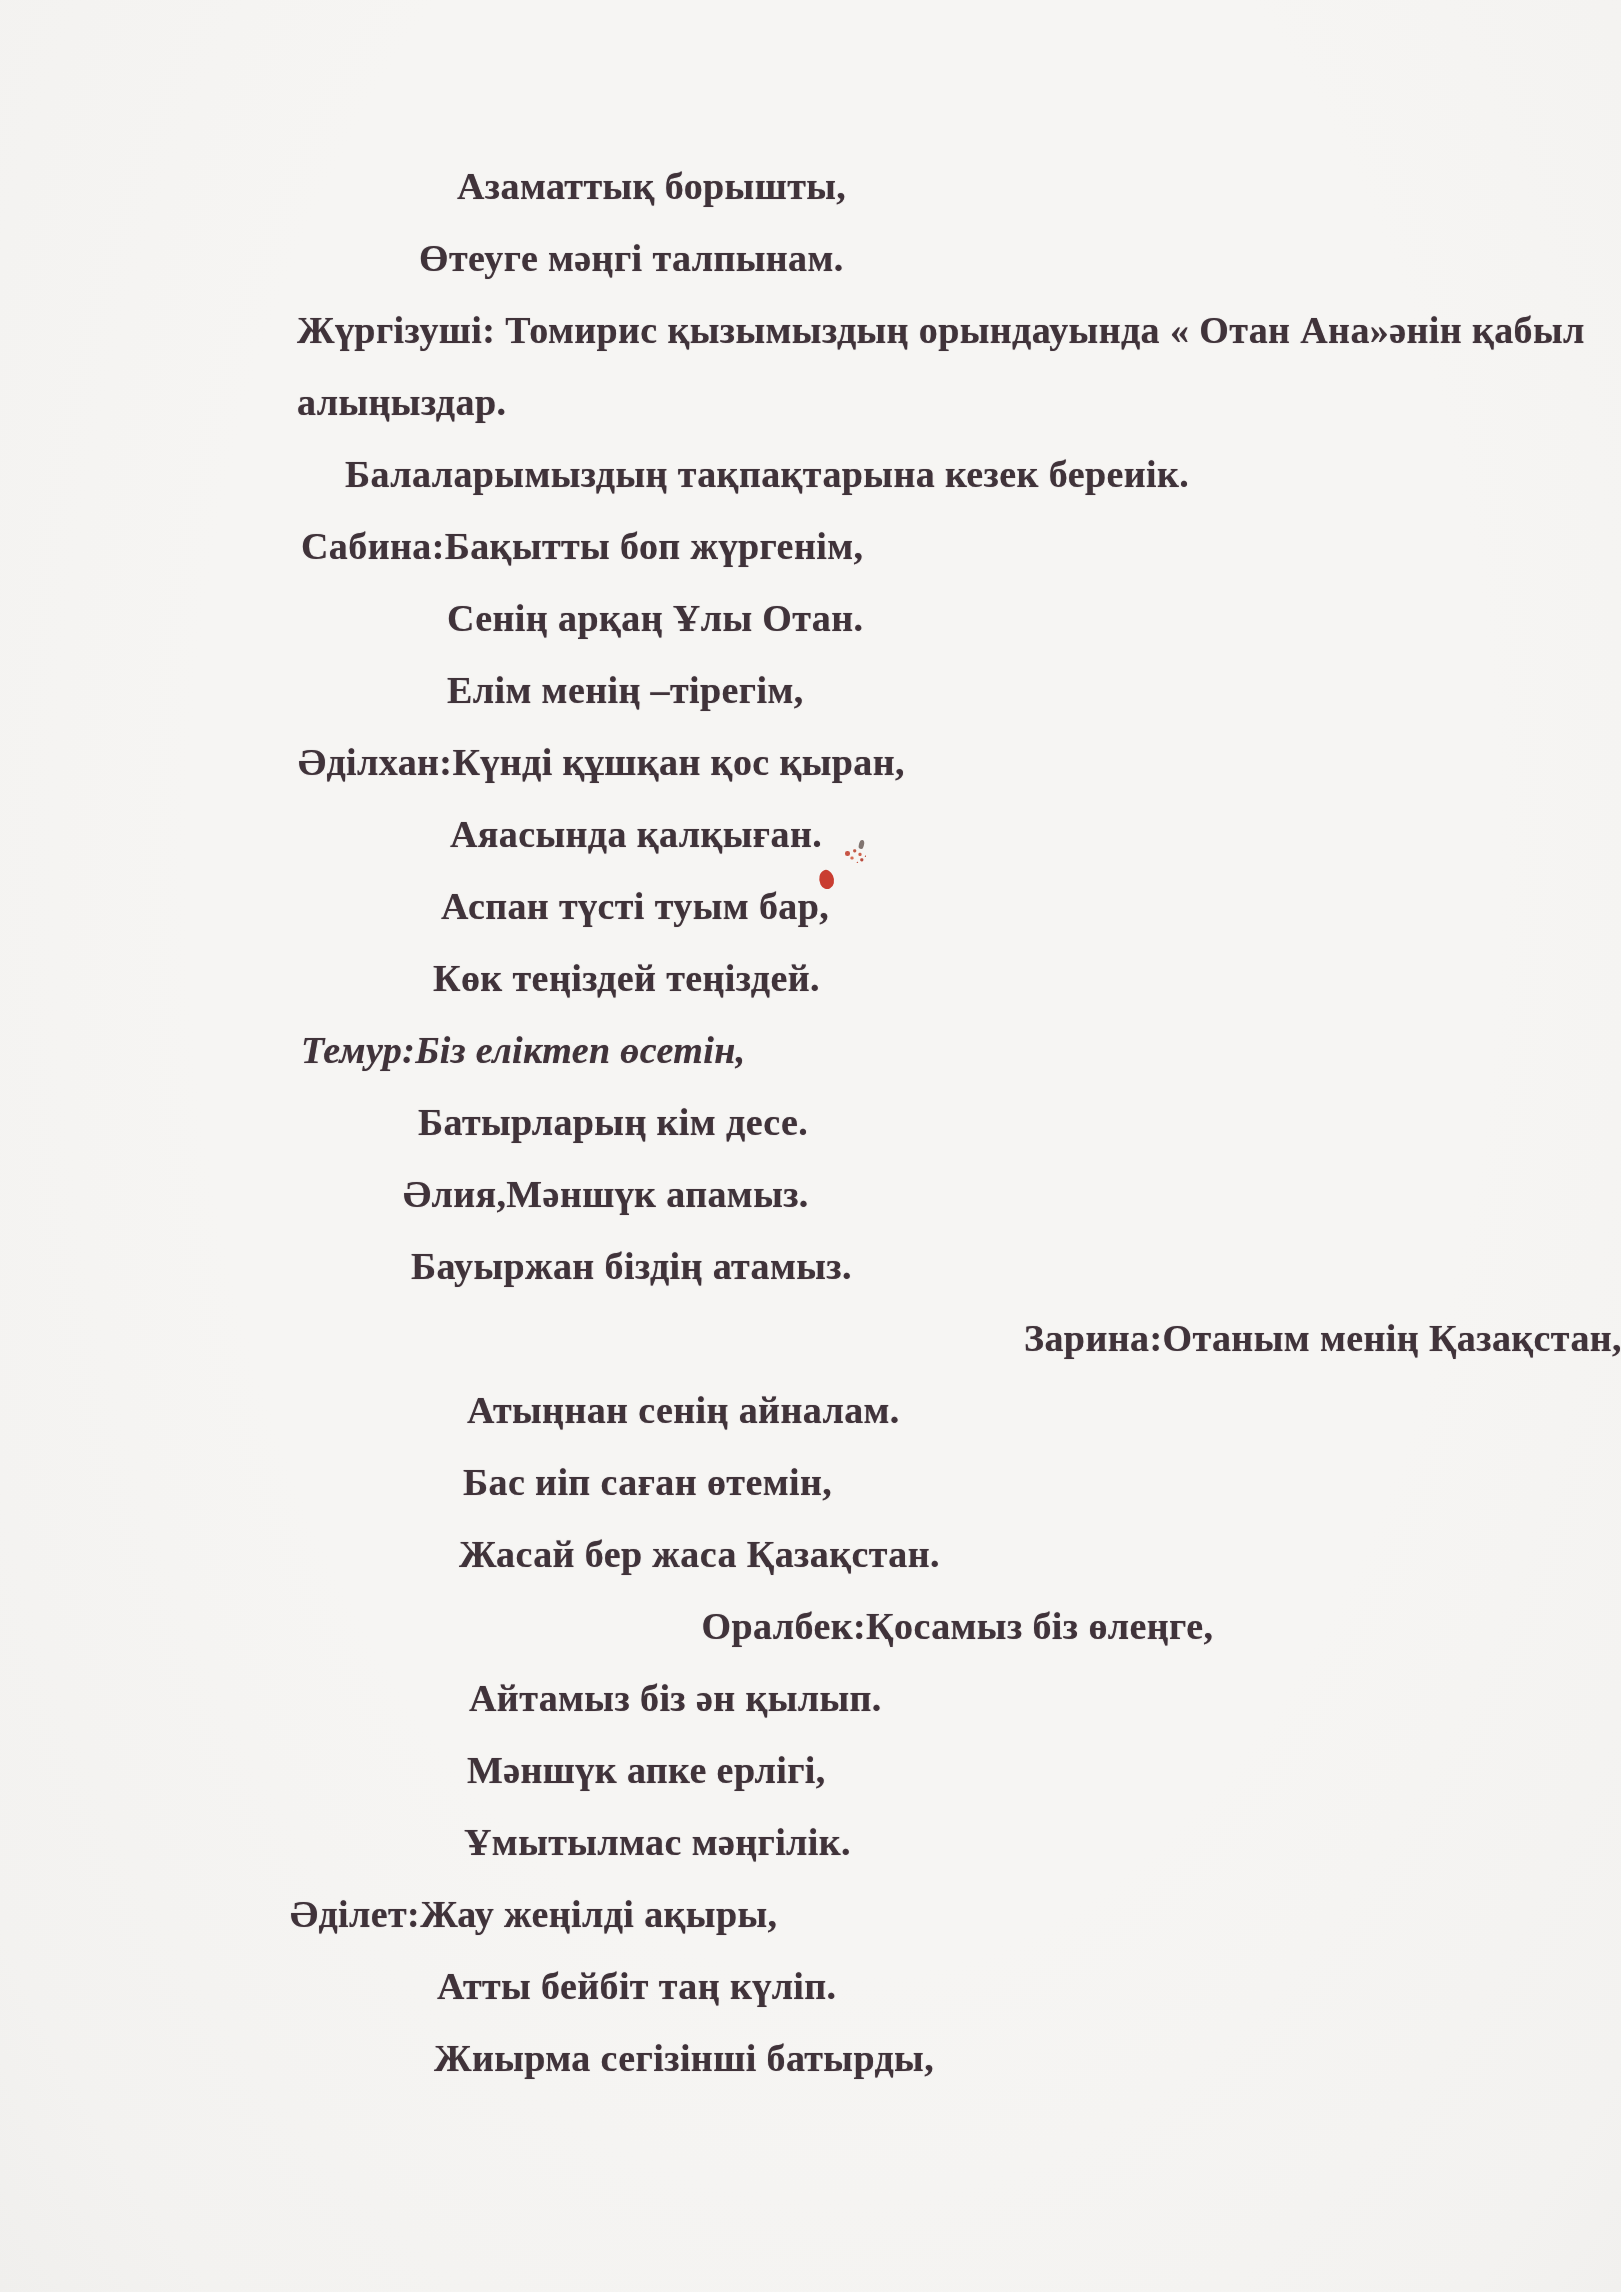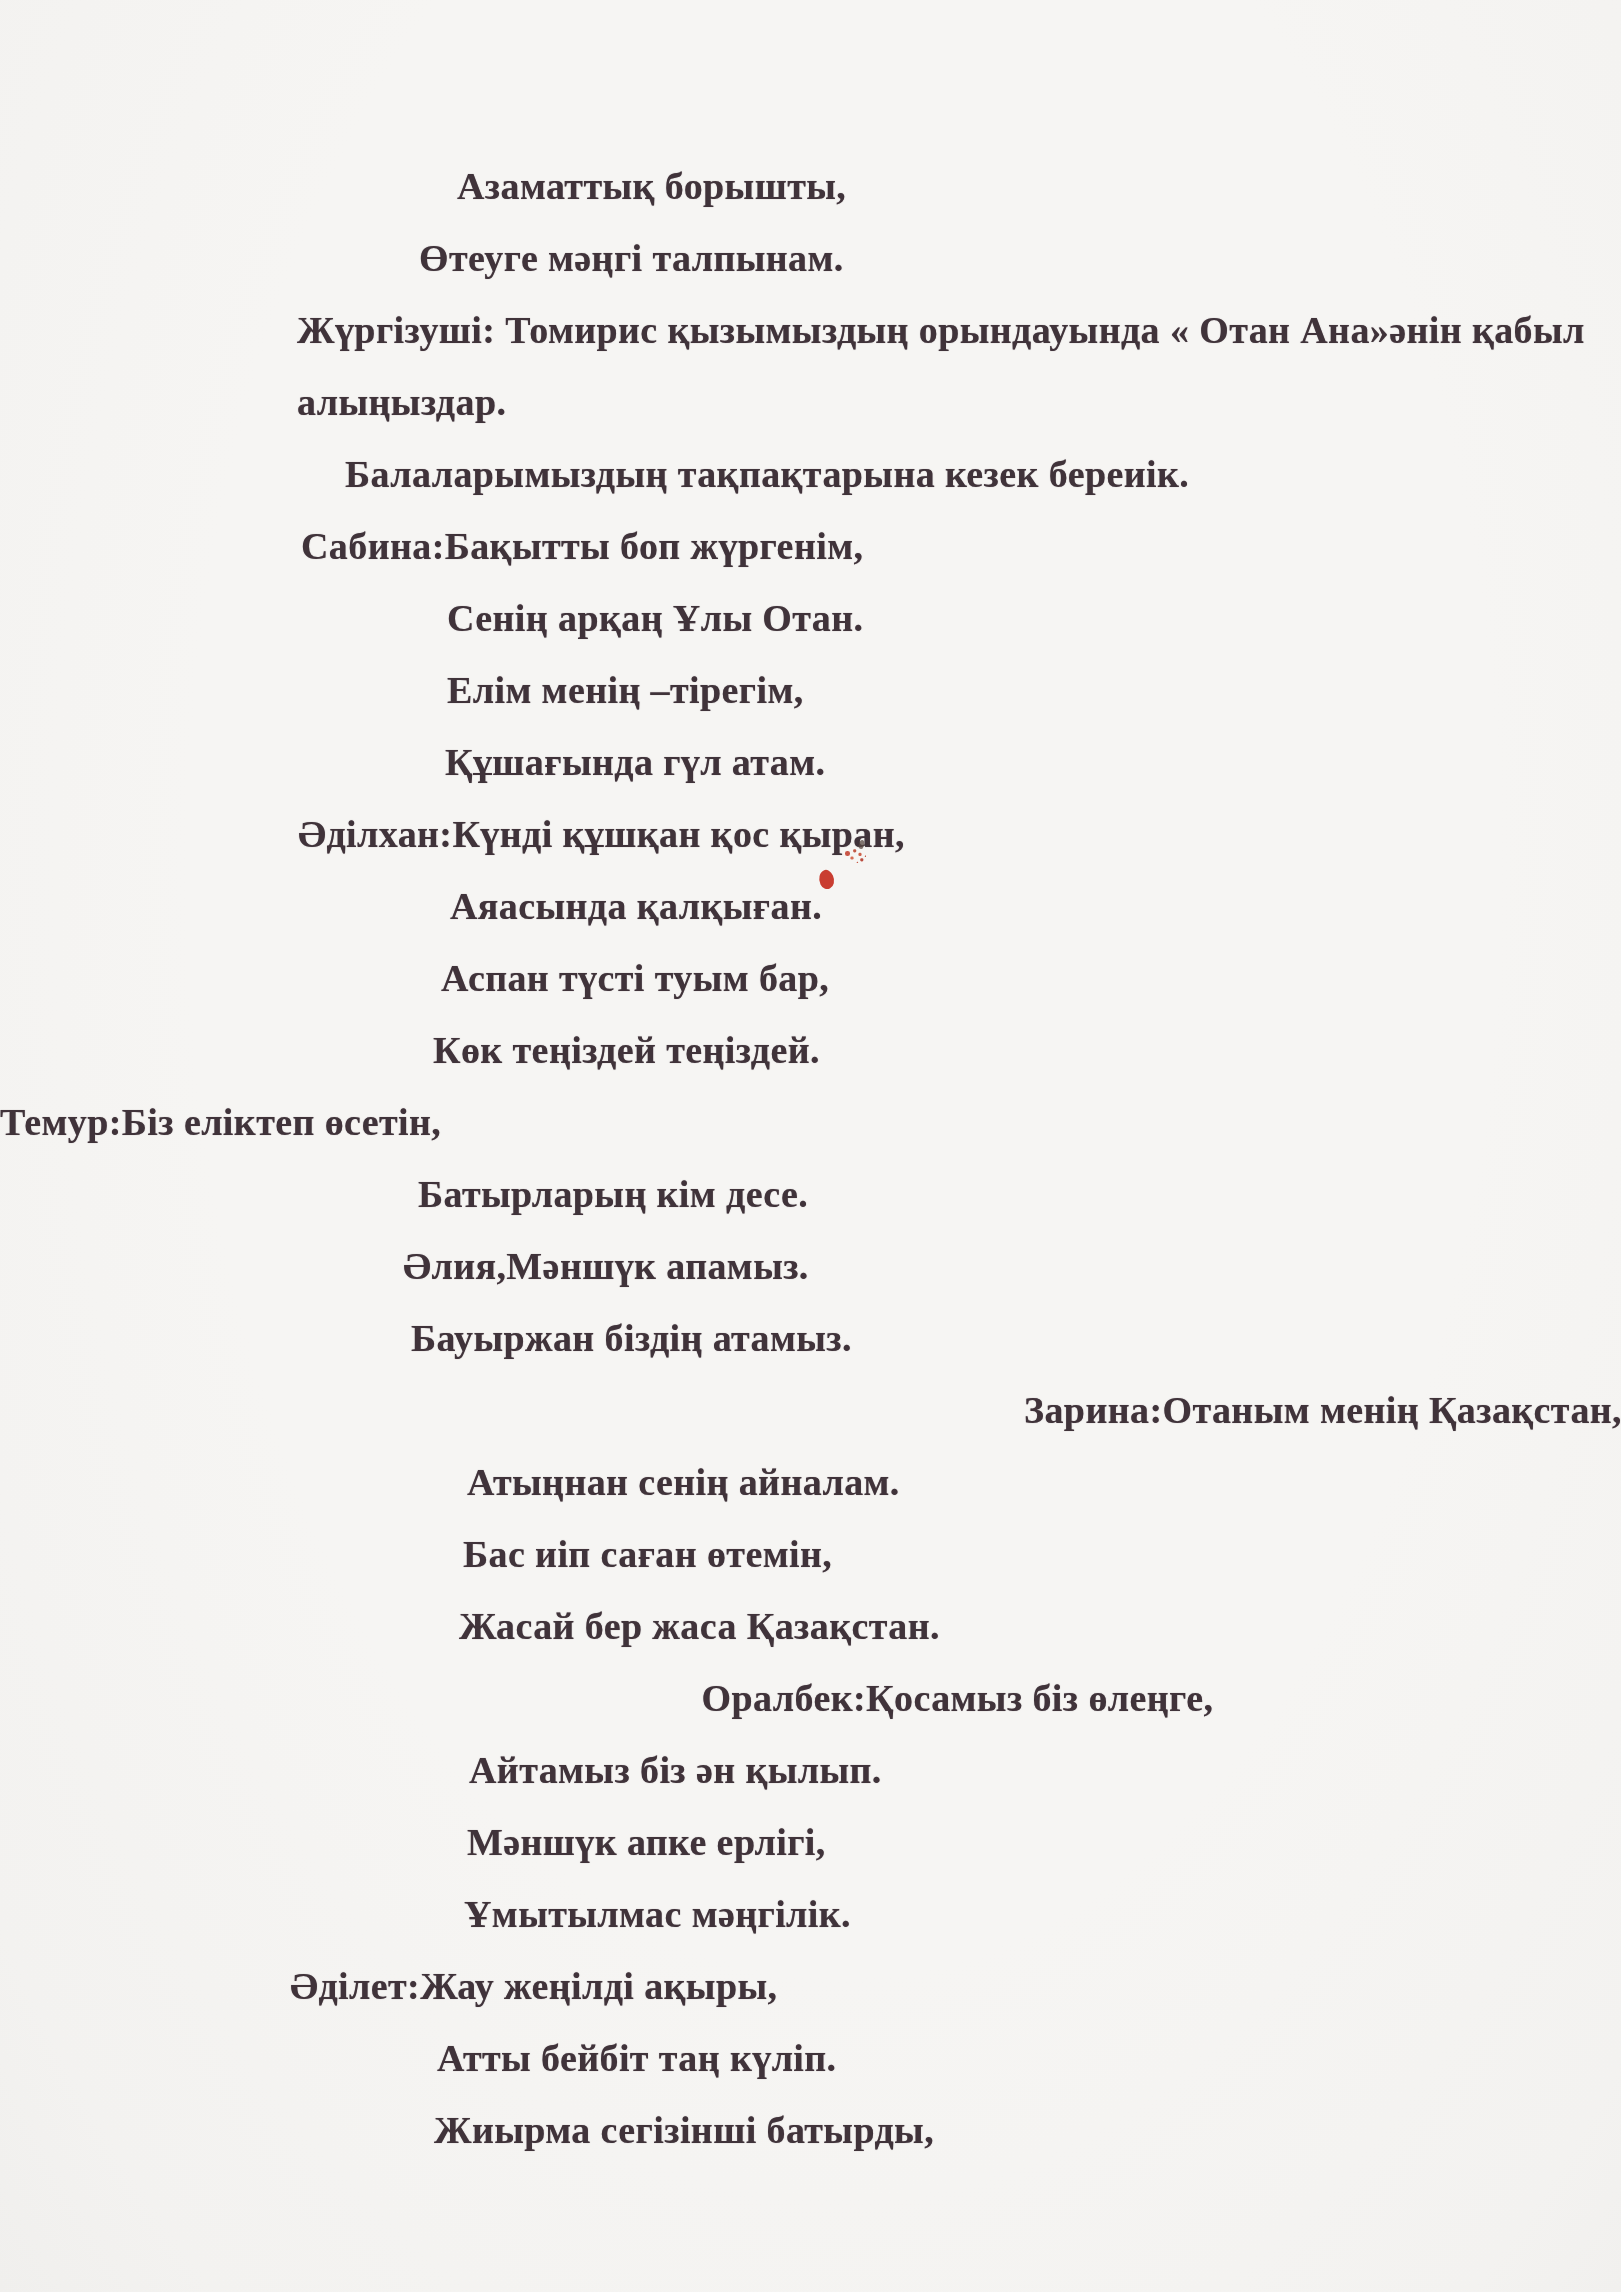--- a/index.html
+++ b/index.html
@@ -66,26 +66,25 @@
 <div class="page">
   <div class="text-lines">
       <div class="line" style="padding-left: 457px;">Азаматтық борышты,</div>
       <div class="line" style="padding-left: 419px;">Өтеуге мәңгі талпынам.</div>
       <div class="line" style="padding-left: 297px;">Жүргізуші: Томирис қызымыздың орындауында « Отан Ана»әнін қабыл</div>
       <div class="line" style="padding-left: 297px;">алыңыздар.</div>
       <div class="line" style="padding-left: 297px; margin-left: 48px;">Балаларымыздың тақпақтарына кезек береиік.</div>
       <div class="line" style="padding-left: 301px;">Сабина:Бақытты боп жүргенім,</div>
       <div class="line" style="padding-left: 447px;">Сенің арқаң Ұлы Отан.</div>
       <div class="line" style="padding-left: 447px;">Елім менің –тірегім,</div>
-      <div class="line" style="padding-left: 445px;">Құшағында гүл атам.</div>
       <div class="line" style="padding-left: 298px;">Әділхан:Күнді құшқан қос қыран,</div>
       <div class="line" style="padding-left: 450px; font-family: Liberation Serif, serif;">Аяасында қалқыған.</div>
       <div class="line" style="padding-left: 441px;">Аспан түсті туым бар,</div>
       <div class="line" style="padding-left: 433px;">Көк теңіздей теңіздей.</div>
-      <div class="line" style="">Темур:Біз еліктеп өсетін,</div>
+      <div class="line" style="padding-left: 301px; font-style: italic;">Темур:Біз еліктеп өсетін,</div>
       <div class="line" style="padding-left: 418px;">Батырларың кім десе.</div>
       <div class="line" style="padding-left: 403px;">Әлия,Мәншүк апамыз.</div>
       <div class="line" style="padding-left: 411px;">Бауыржан біздің атамыз.</div>
       <div class="line" style="padding-left: 298px; text-align: right;">Зарина:Отаным менің Қазақстан,</div>
       <div class="line" style="padding-left: 467px;">Атыңнан сенің айналам.</div>
       <div class="line" style="padding-left: 463px;">Бас иіп саған өтемін,</div>
       <div class="line" style="padding-left: 459px;">Жасай бер жаса Қазақстан.</div>
       <div class="line" style="padding-left: 293px; text-align: center;">Оралбек:Қосамыз біз өлеңге,</div>
       <div class="line" style="padding-left: 469px;">Айтамыз біз ән қылып.</div>
       <div class="line" style="padding-left: 467px;">Мәншүк апке ерлігі,</div>

